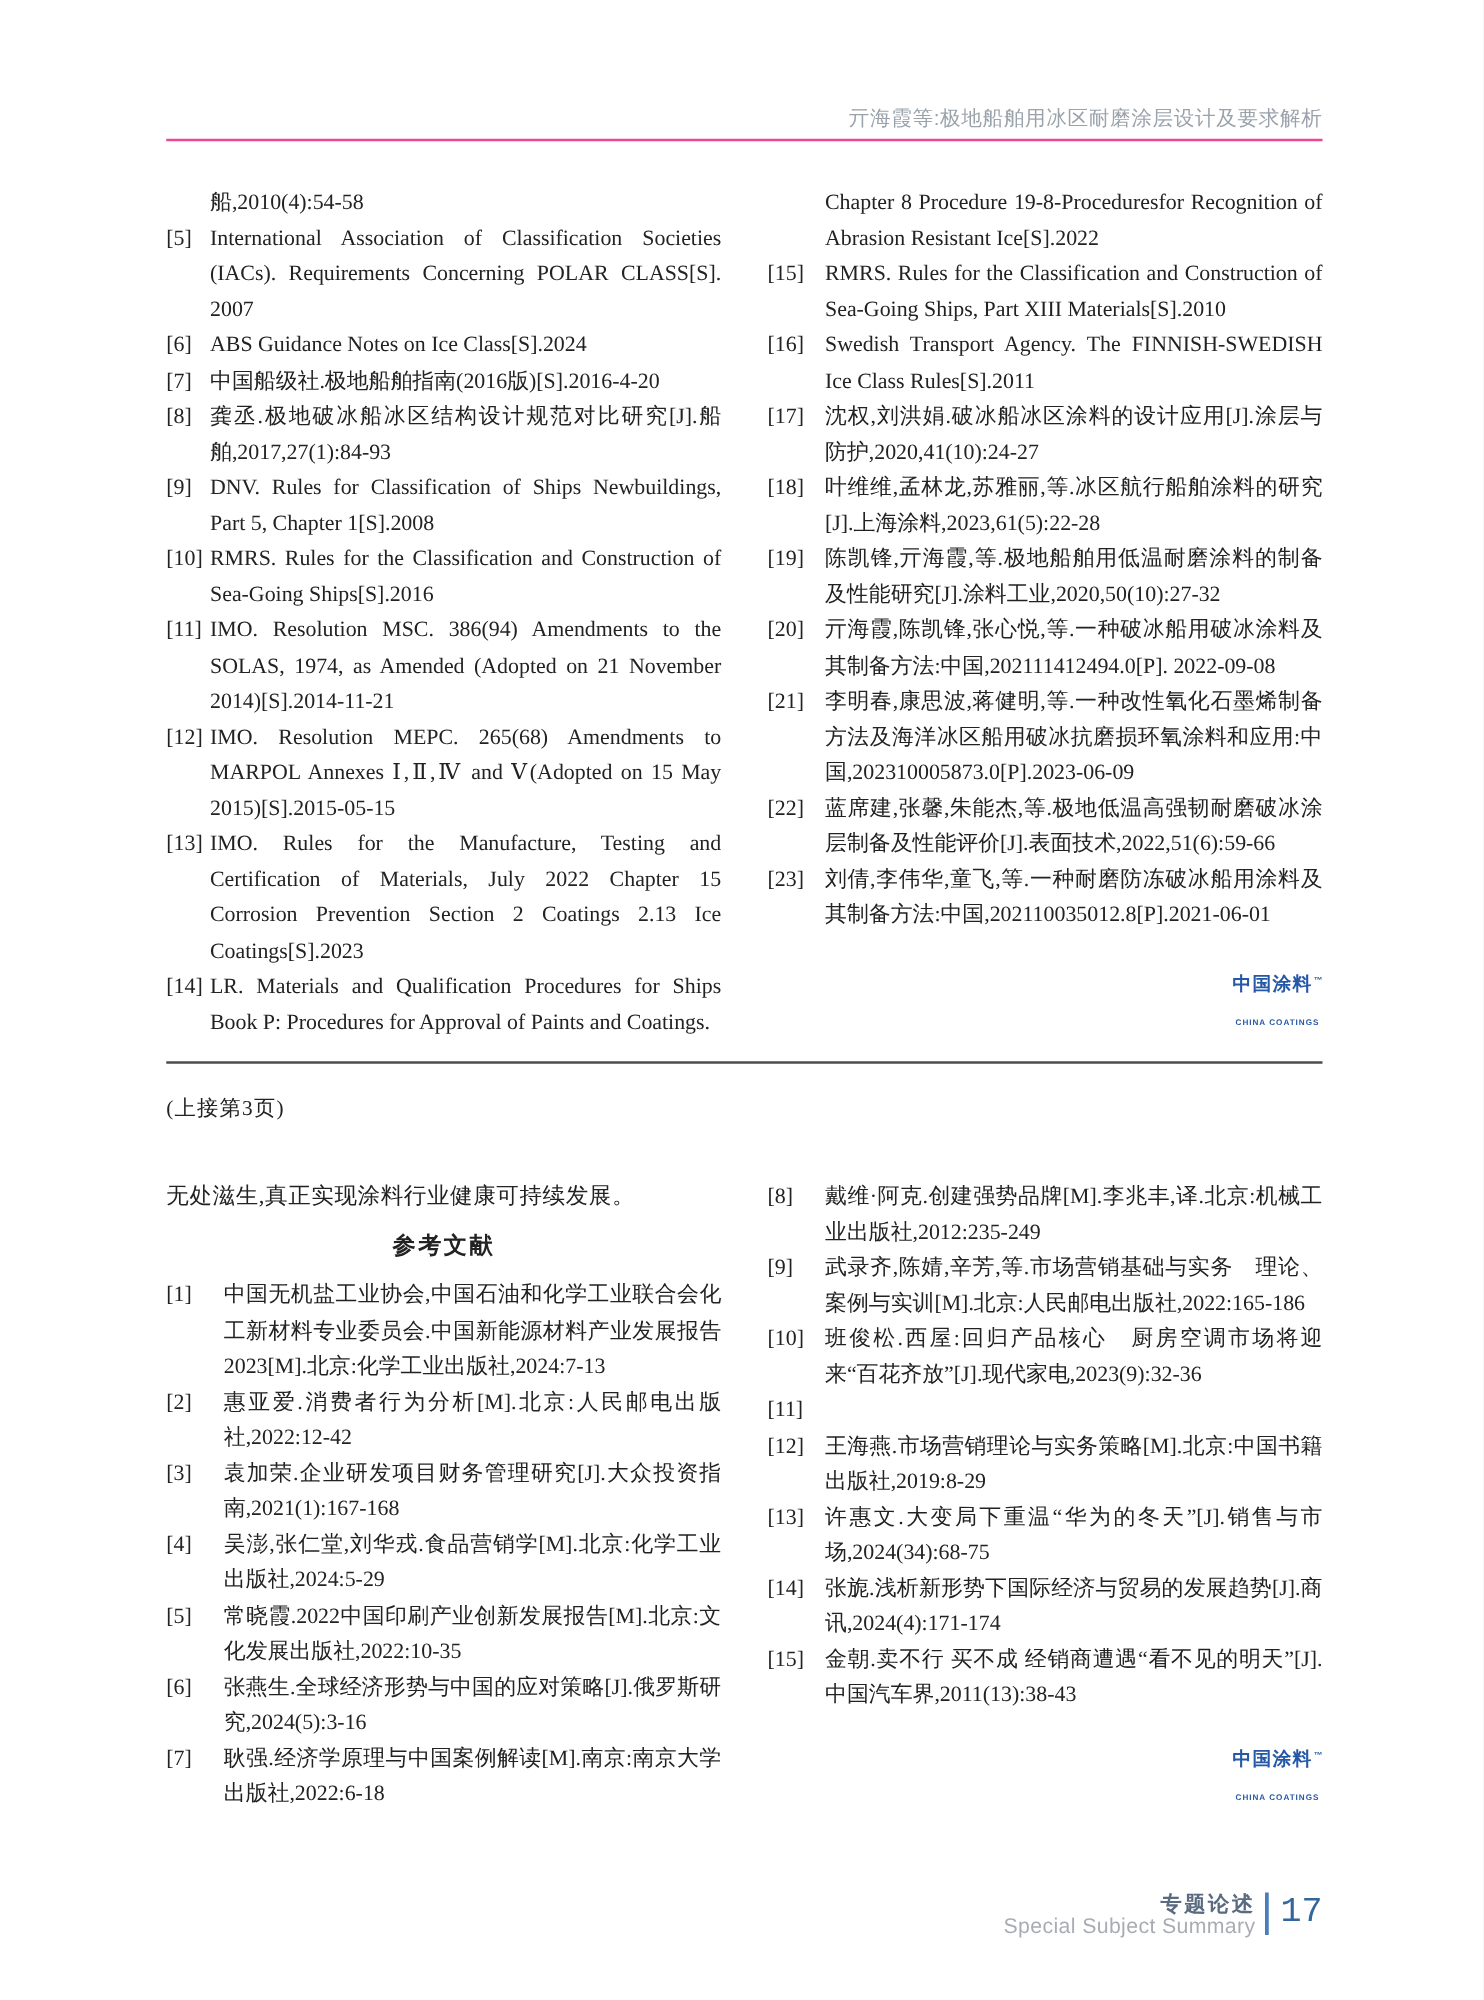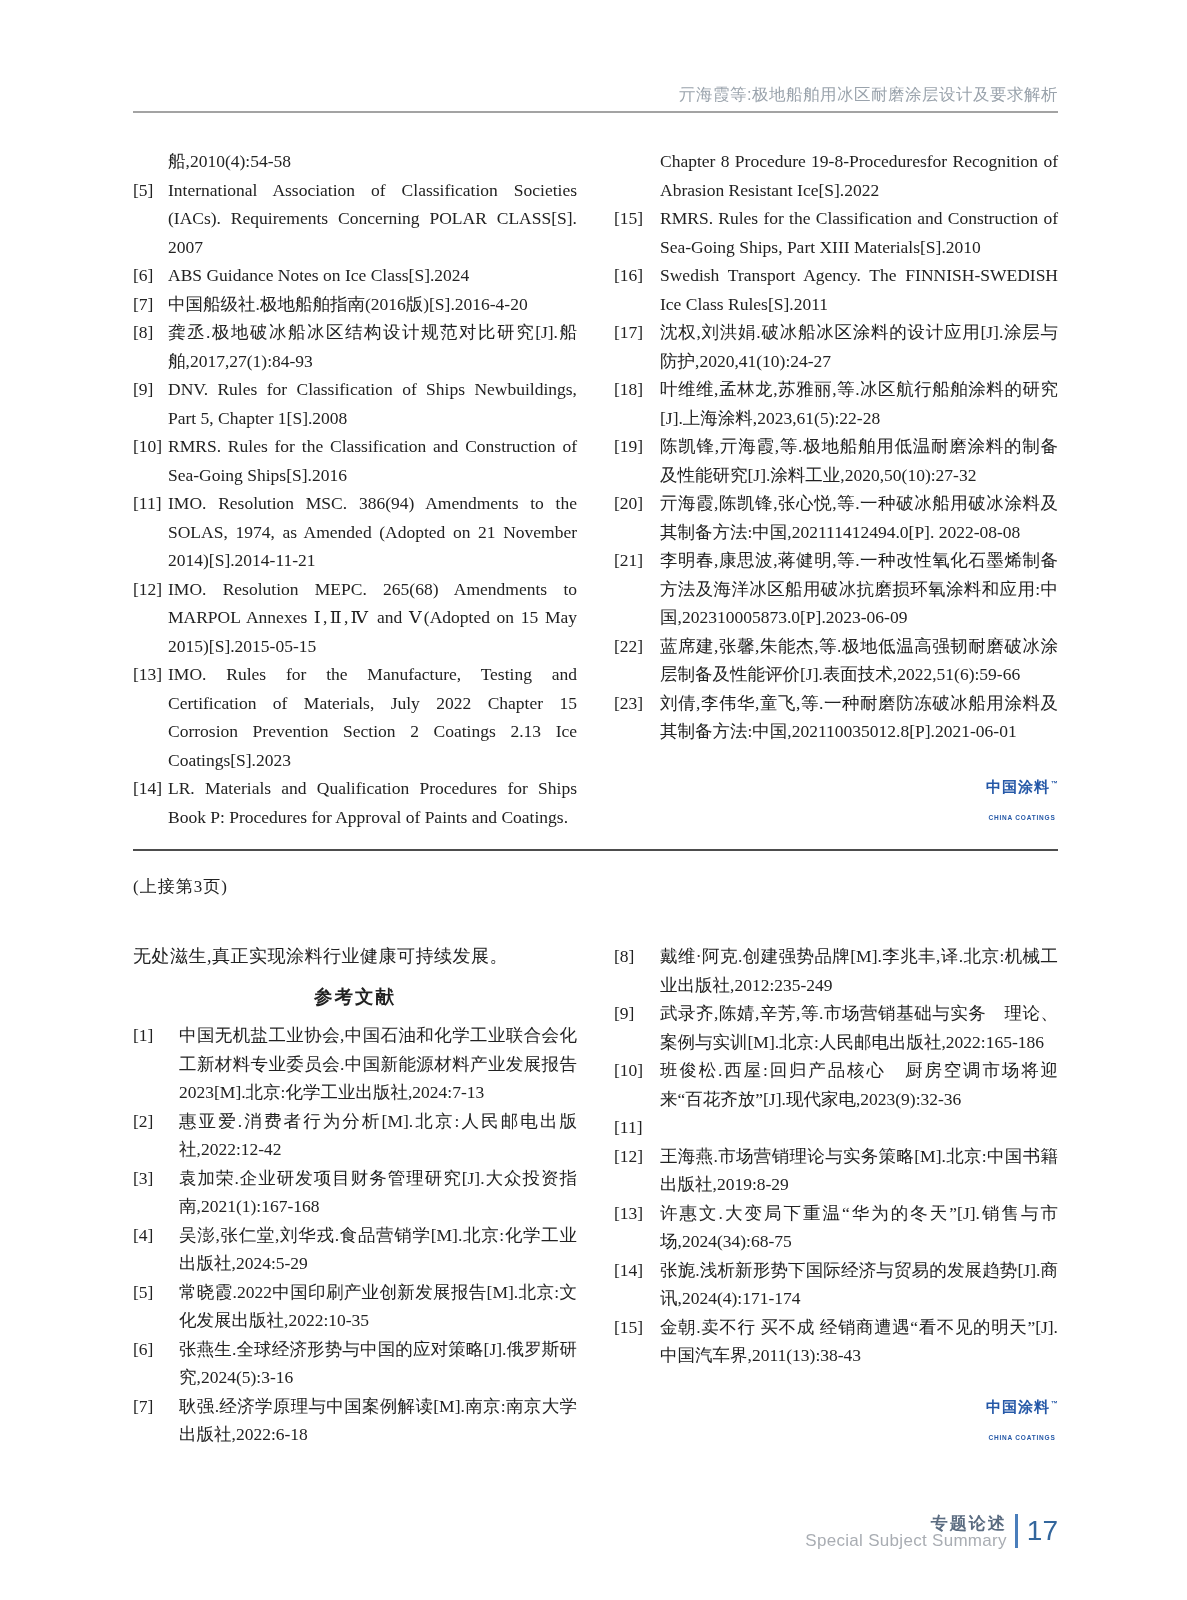--- a/index.html
+++ b/index.html
@@ -11,21 +11,21 @@
     box-sizing:border-box;
     padding:0 129px 0 133px;
     font-family:"Liberation Serif","DejaVu Serif",serif;
     color:#222222;
     overflow:hidden;
   }
   
   .running-head {
     padding-top:84px;
     padding-bottom:5px;
-    border-bottom:2px solid #a3a3a3;
+    border-bottom:2px solid #ec4899;
     text-align:right;
   }
   .running-head .title {
     font-family:"Liberation Sans","DejaVu Sans",sans-serif;
     font-size:16.5px;
     color:#9aa3ac;
     letter-spacing:0.5px;
   }
   
   .cols { display:flex; gap:37px; }
@@ -76,21 +76,21 @@
     font-family:"Liberation Sans","DejaVu Sans",sans-serif;
     font-weight:bold; font-size:17px; color:#5a6b80; letter-spacing:2px;
     line-height:20px;
   }
   .footer-en {
     font-family:"Liberation Sans","DejaVu Sans",sans-serif;
     font-size:17px; color:#a9adb3; letter-spacing:0.3px; line-height:14px;
   }
   .footer-bar { width:3px; height:34px; background:#4a7ebb; margin-right:9px; }
   .footer-page {
-    font-family:Liberation Sans, sans-serif;
+    font-family:Liberation Mono, monospace;
     font-size:28px; color:#33669c; line-height:30px;
   }
 </style>
 </head>
 <body>
 
 <div class="page">
 
   <div class="running-head">
     <span class="title">亓海霞等:极地船舶用冰区耐磨涂层设计及要求解析</span>
@@ -177,21 +177,21 @@
             <span class="ref-text">叶维维,孟林龙,苏雅丽,等.冰区航行船舶涂料的研究[J].上海涂料,2023,61(5):22-28</span>
           </div>
 
           <div class="ref">
             <span class="ref-label">[19]</span>
             <span class="ref-text">陈凯锋,亓海霞,等.极地船舶用低温耐磨涂料的制备及性能研究[J].涂料工业,2020,50(10):27-32</span>
           </div>
 
           <div class="ref">
             <span class="ref-label">[20]</span>
-            <span class="ref-text">亓海霞,陈凯锋,张心悦,等.一种破冰船用破冰涂料及其制备方法:中国,202111412494.0[P]. 2022-08-08</span>
+            <span class="ref-text">亓海霞,陈凯锋,张心悦,等.一种破冰船用破冰涂料及其制备方法:中国,202111412494.0[P]. 2022-09-08</span>
           </div>
 
           <div class="ref">
             <span class="ref-label">[21]</span>
             <span class="ref-text">李明春,康思波,蒋健明,等.一种改性氧化石墨烯制备方法及海洋冰区船用破冰抗磨损环氧涂料和应用:中国,202310005873.0[P].2023-06-09</span>
           </div>
 
           <div class="ref">
             <span class="ref-label">[22]</span>
             <span class="ref-text">蓝席建,张馨,朱能杰,等.极地低温高强韧耐磨破冰涂层制备及性能评价[J].表面技术,2022,51(6):59-66</span>

